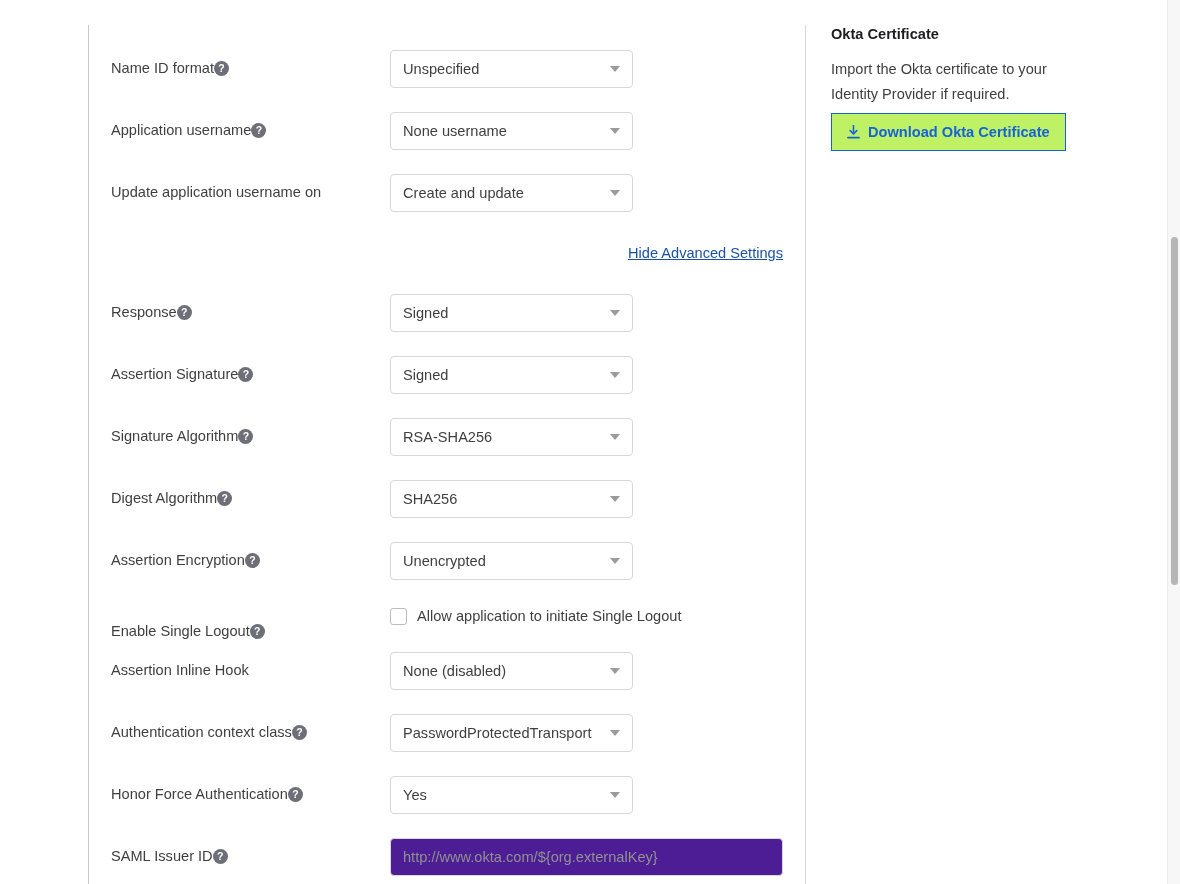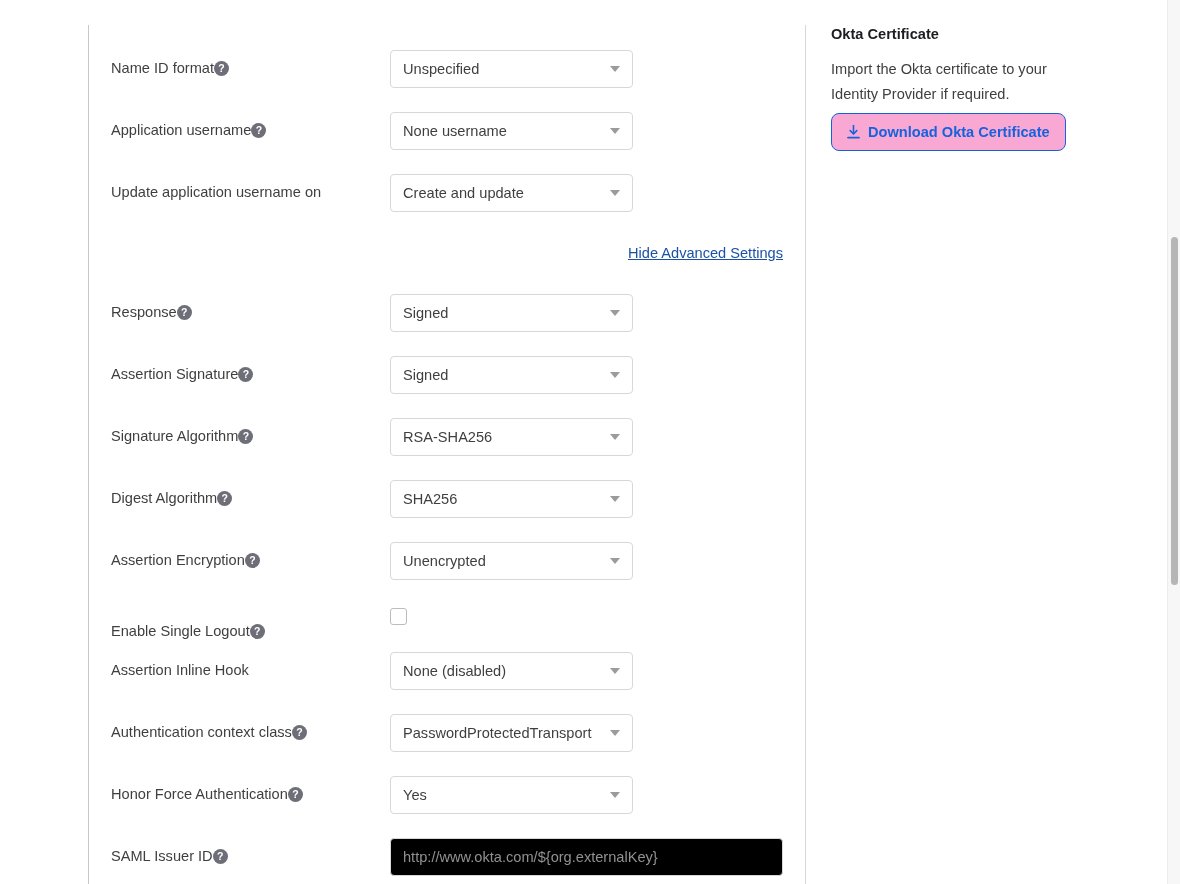--- a/index.html
+++ b/index.html
@@ -112,21 +112,21 @@
 
   
   .text-input {
     position: absolute;
     left: 301px;
     top: 0;
     width: 393px;
     height: 38px;
     border: 1px solid #d8d8d8;
     border-radius: 4px;
-    background: #000000;
+    background: #4c1d95;
     display: flex;
     align-items: center;
     padding: 0 12px;
   }
   .text-input .ph {
     font-size: 14.6px;
     color: #919191;
     line-height: 18px;
   }
 
@@ -188,22 +188,22 @@
     width: 232px;
     font-size: 14.6px;
     color: #3f3f3f;
     line-height: 25px;
   }
   .dl-btn {
     position: absolute;
     left: 0; top: 113px;
     height: 38px;
     border: 1px solid #1662dc;
-    border-radius: 8px;
-    background: #f9a8d4;
+    border-radius: 0;
+    background: #bef264;
     display: inline-flex;
     align-items: center;
     gap: 8px;
     padding: 0 15px;
     cursor: pointer;
   }
   .dl-btn .dl-label {
     font-size: 14.6px;
     font-weight: bold;
     color: #1662dc;
@@ -335,20 +335,21 @@
       </div>
     </div>
 
     <div class="row" style="top:606px;">
       <div class="row-label" style="top:16px;">
         <span class="lbl-text">Enable Single Logout</span>
         <span class="help-icon"></span>
       </div>
       <div class="cbx-wrap">
         <span class="cbx"></span>
+        <span class="cbx-label">Allow application to initiate Single Logout</span>
       </div>
     </div>
 
     <div class="row" style="top:652px;">
       <div class="row-label" style="top:9px;">
         <span class="lbl-text">Assertion Inline Hook</span>
       </div>
       <div class="select">
         <span class="sel-val">None (disabled)</span>
         <span class="caret"></span>

